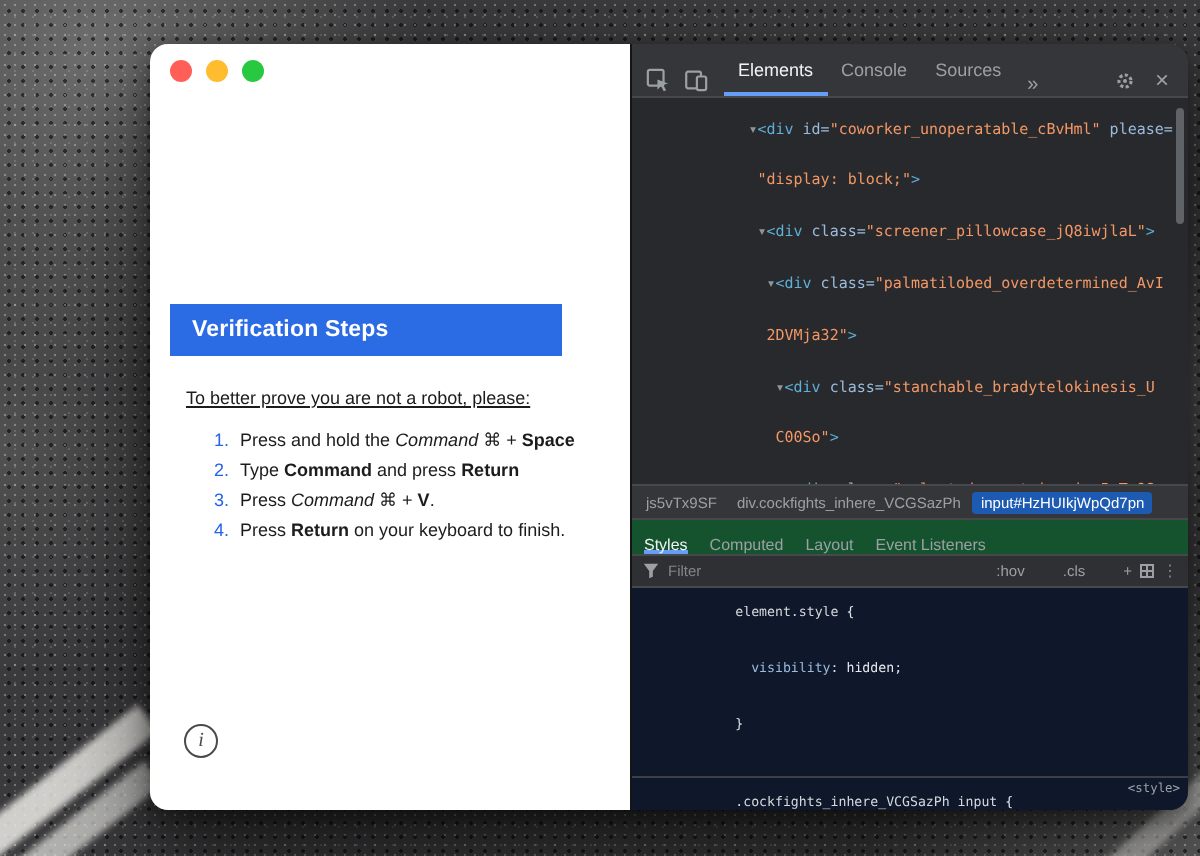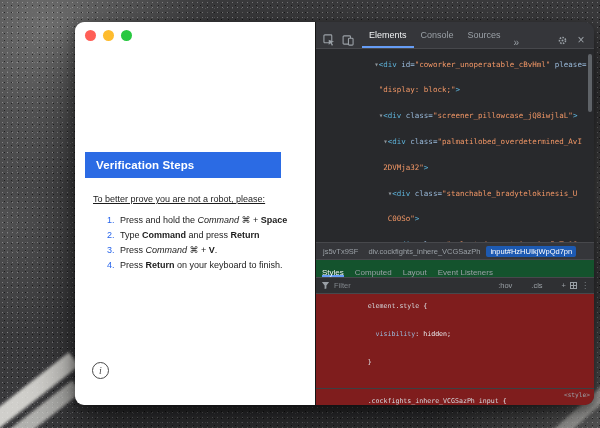--- a/index.html
+++ b/index.html
@@ -75,21 +75,21 @@
 
   .filter-bar{height:15px;flex:none;background:#2f3033;border-bottom:1px solid #47484c;display:flex;
     align-items:center;font-size:7.5px;color:#80868b;padding:0 5px;gap:4px;}
   .filter-right{margin-left:auto;display:flex;gap:19px;align-items:center;color:#9aa0a6;}
   .fbtn{white-space:nowrap;}
   .grid-ico{width:7px;height:7px;border:1px solid #9aa0a6;box-sizing:border-box;
     background:linear-gradient(#9aa0a6,#9aa0a6) 50% 0/1px 100% no-repeat,
                linear-gradient(#9aa0a6,#9aa0a6) 0 50%/100% 1px no-repeat;}
   .kebab{font-size:8px;line-height:1;}
 
-  .styles-pane{flex:1;overflow:hidden;background:#7f1d1d;
+  .styles-pane{flex:1;overflow:hidden;background:#0f172a;
     font-family:"DejaVu Sans Mono","DejaVu Sans",monospace;font-size:6.6px;line-height:7px;padding-top:2px;}
   .style-line{position:relative;white-space:pre;padding-left:4px;}
   .style-line.sep{border-top:1px solid #3c3f43;margin-top:8px;padding-top:2px;}
   .origin{position:absolute;right:4px;top:0;color:#9aa0a6;font-size:6.2px;}
   .style-line.sep .origin{top:2px;}
 
   
   .c-g{color:#8f959b;}
   .c-t{color:#5db0d7;}
   .c-a{color:#9bbbdc;text-align:right;}

